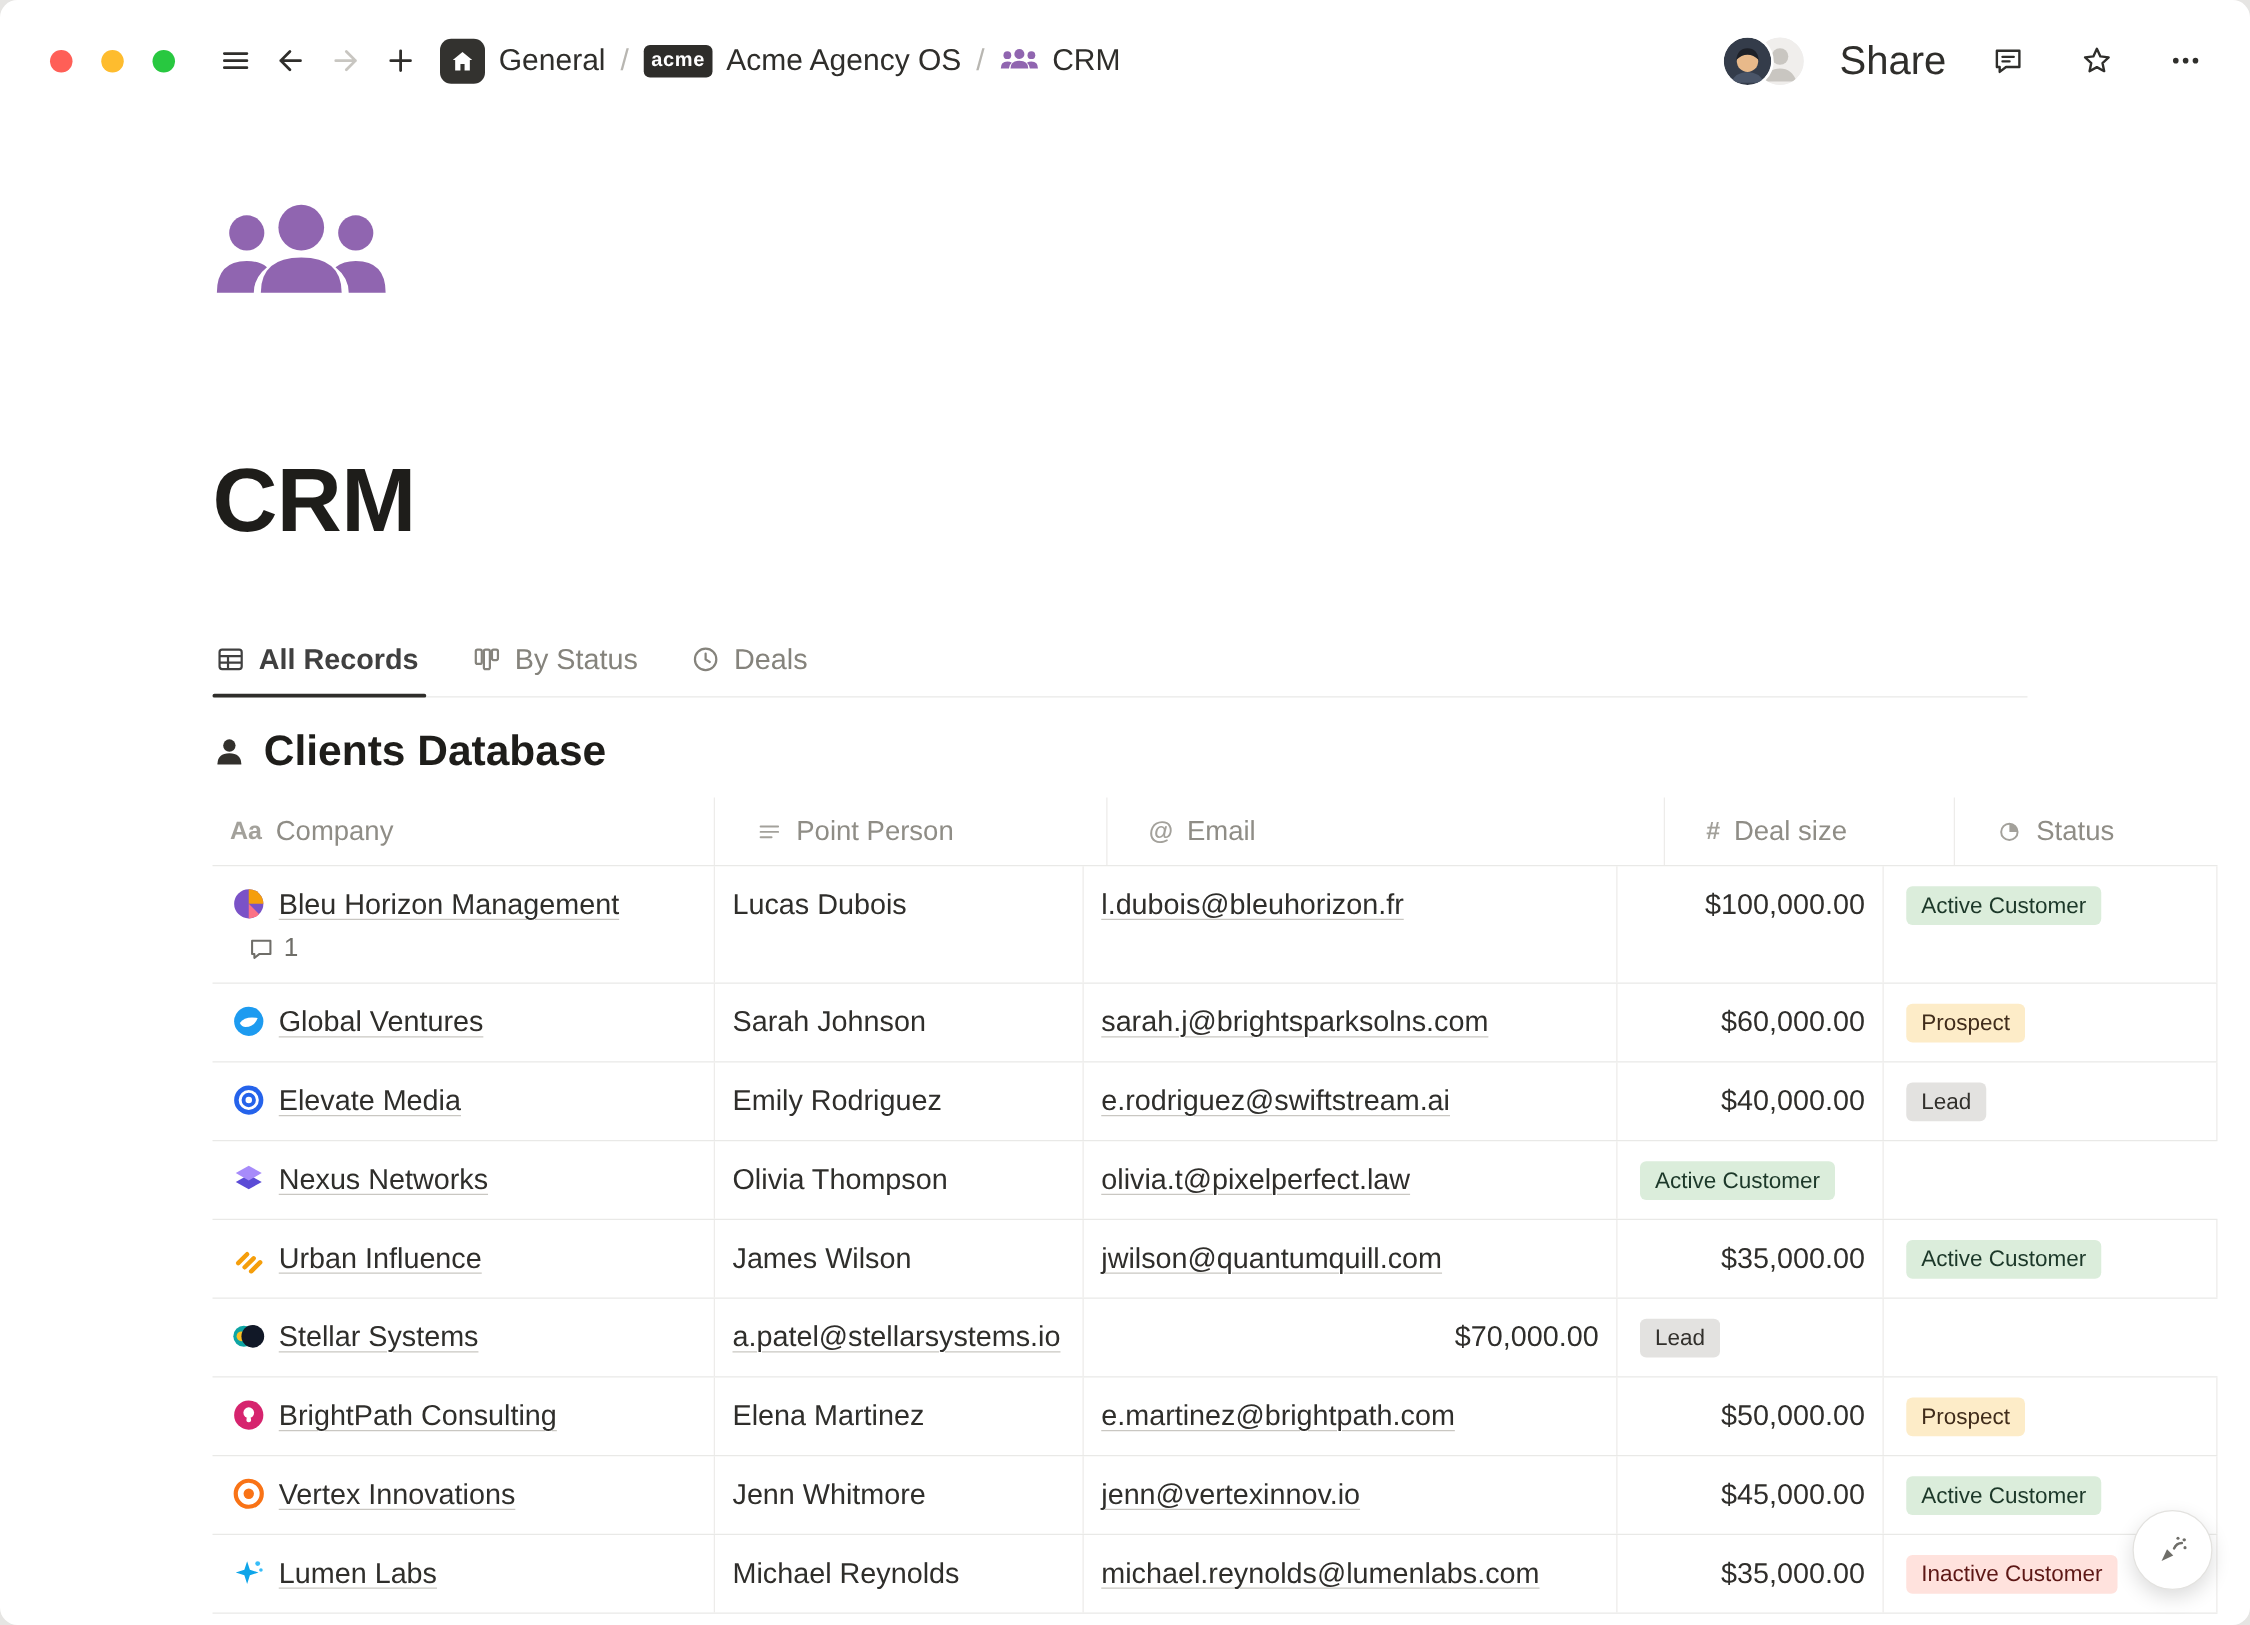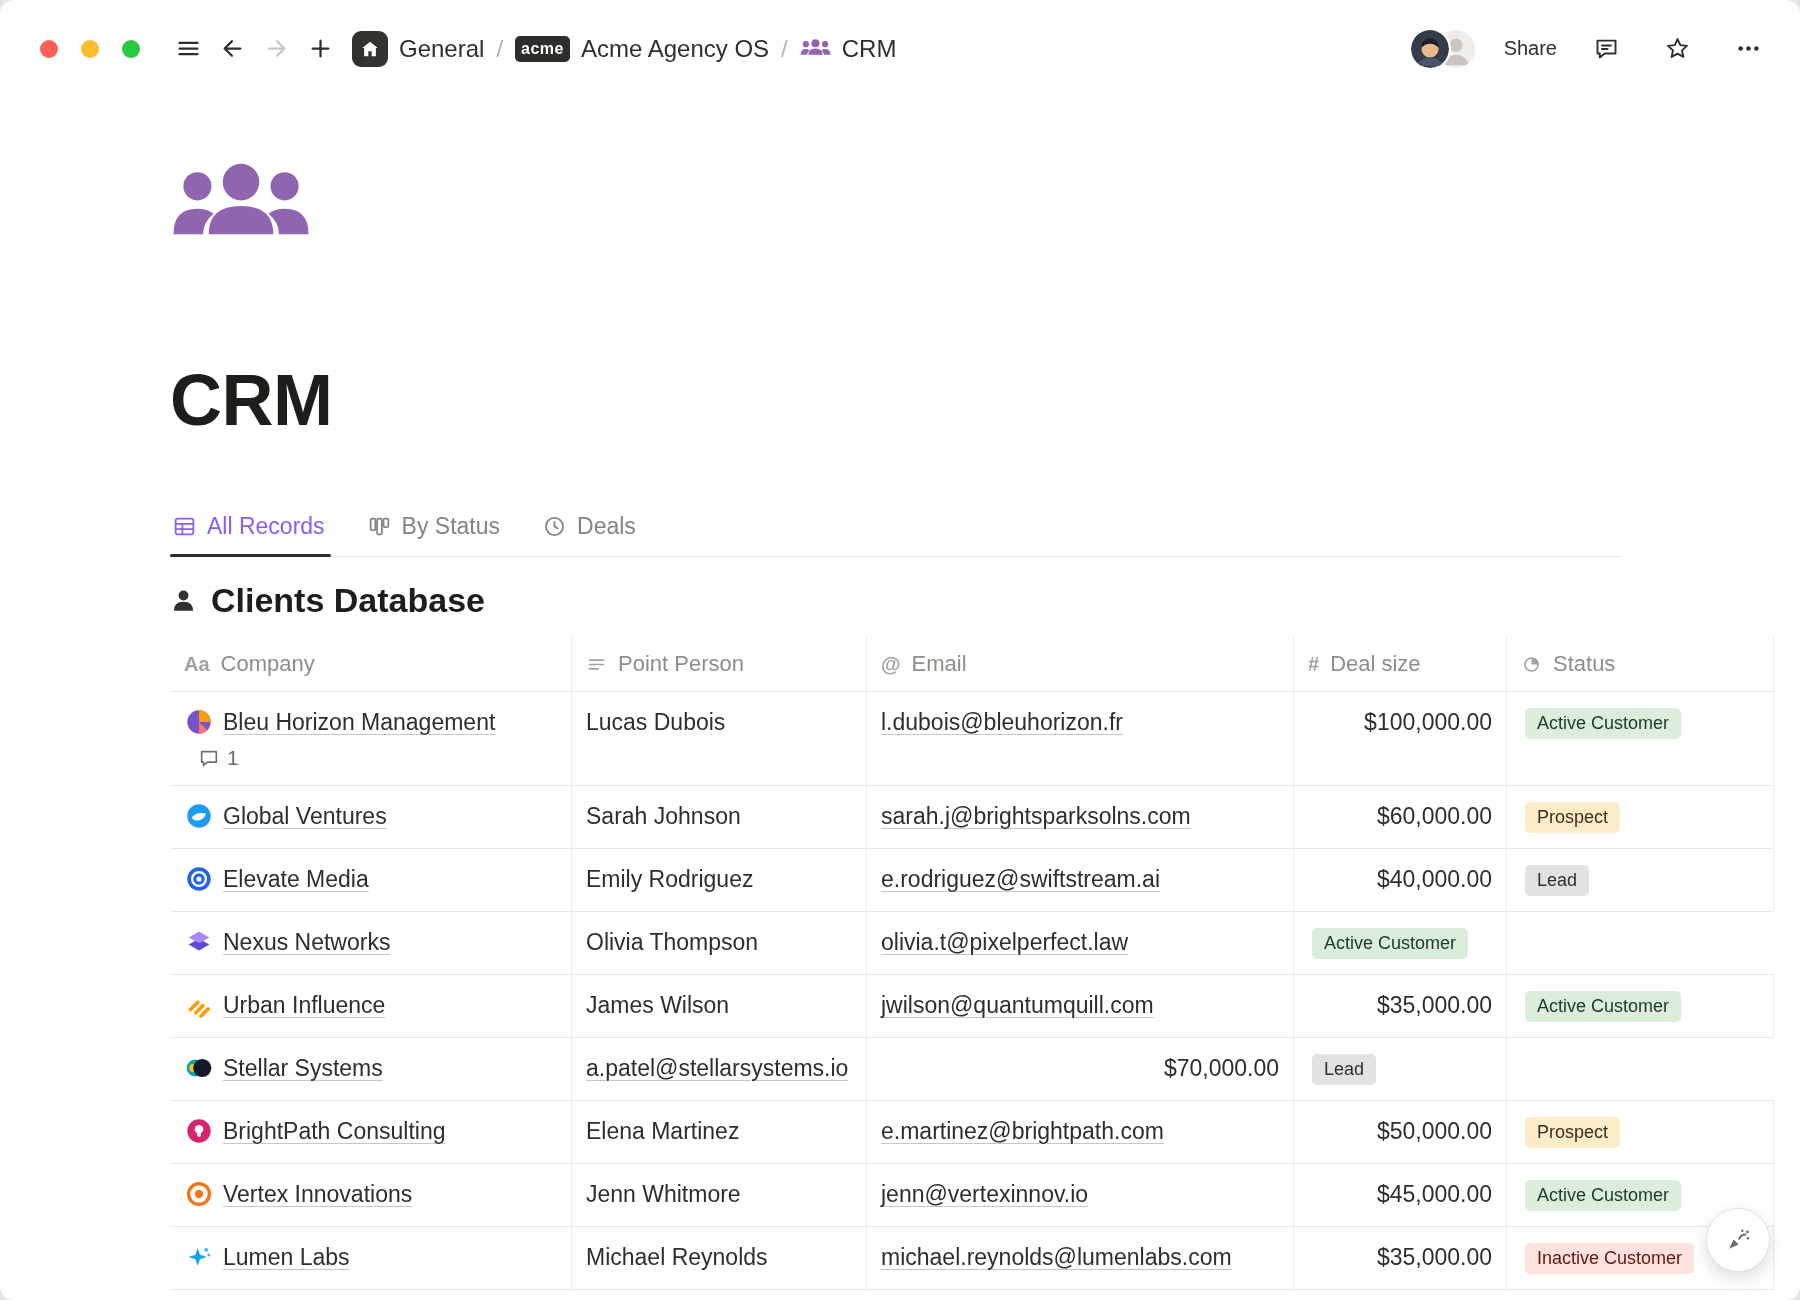--- a/index.html
+++ b/index.html
@@ -22,42 +22,42 @@
   .crumb { cursor:pointer; }
   .crumb-sep { color:#b8b6b1; font-weight:400; padding:0 1px; }
   .acme-badge { background:#2e2d2a; color:#fff; font-size:16px; font-weight:700; letter-spacing:.5px; border-radius:5px; padding:5px 6px; line-height:1; }
   .crm-mini svg { width:31px; height:21px; display:block; }
   .tb-right { margin-left:auto; display:flex; align-items:center; gap:27px; }
   .avatars { display:flex; align-items:center; }
   .avatar { width:42px; height:42px; border-radius:50%; overflow:hidden; border:2px solid #fff; position:relative; cursor:pointer; background:#eee; }
   .avatar svg { display:block; width:100%; height:100%; }
   .avatar.front { z-index:2; }
   .avatar.back { margin-left:-16px; z-index:1; }
-  .share-label { font-size:20px; font-weight:500; cursor:pointer; }
+  .share-label { font-size:32px; font-weight:500; cursor:pointer; }
 
   
   .main { padding:81px 0 0 170px; }
   .page-icon { display:inline-block; cursor:pointer; }
   .page-icon svg { width:142px; height:90px; display:block; }
   .page-title { margin-top:104px; font-size:72px; font-weight:700; letter-spacing:-0.5px; color:#1e1d1a; }
 
   .tabs { display:flex; gap:34px; margin-top:60px; width:1452px; border-bottom:1px solid #e9e9e7; }
   .tab { position:relative; display:flex; align-items:center; gap:10px; padding:12px 6px 16px 2px; font-size:23px; color:#85837c; font-weight:500; cursor:pointer; }
   .tab svg { width:25px; height:25px; flex:none; }
-  .tab.active { color:#8b5cf6; font-weight:400; }
+  .tab.active { color:#404040; font-weight:700; }
   .tab.active::after { content:""; position:absolute; left:0; right:0; bottom:-1px; height:3px; border-radius:2px; background:#2f2e2b; }
 
   .db-header { display:flex; align-items:center; gap:14px; margin-top:22px; height:42px; }
   .db-header svg { width:27px; height:27px; flex:none; }
   .db-title { font-size:34px; font-weight:700; color:#1e1d1a; cursor:pointer; }
 
   
   .table { margin-top:16px; width:1604px; }
   .thead, .trow { display:grid; grid-template-columns:402px 295px 427px 213px 267px; }
-  .thead { height:55px; align-items:stretch; border-bottom:1px solid #e9e9e7; color:#8f8d86; }
+  .thead { height:55px; align-items:stretch; border-bottom:1px solid #e9e9e7; color:#8f8d86;gap:19px; }
   .th { display:flex; align-items:center; gap:11px; padding:0 14px; font-size:22px; border-right:1px solid #edecea; cursor:pointer; }
   .th svg { width:21px; height:21px; flex:none; }
   .glyph { font-size:20px; font-weight:600; color:#a3a19b; }
   .trow { border-bottom:1px solid #e9e9e7; }
   .cell { padding:15px 14px; border-right:1px solid #edecea; font-size:23px; line-height:30px; color:#2f2e2b; }
   .c-company { padding-left:16px; }
   .company-line { display:flex; align-items:center; gap:11px; }
   .logo { width:26px; height:26px; flex:none; display:inline-flex; }
   .logo svg { width:26px; height:26px; }
   .company-link { font-weight:500; color:#2f2e2b; text-decoration:underline; text-decoration-color:#c9c7c2; text-decoration-thickness:1px; text-underline-offset:4px; cursor:pointer; white-space:nowrap; }

